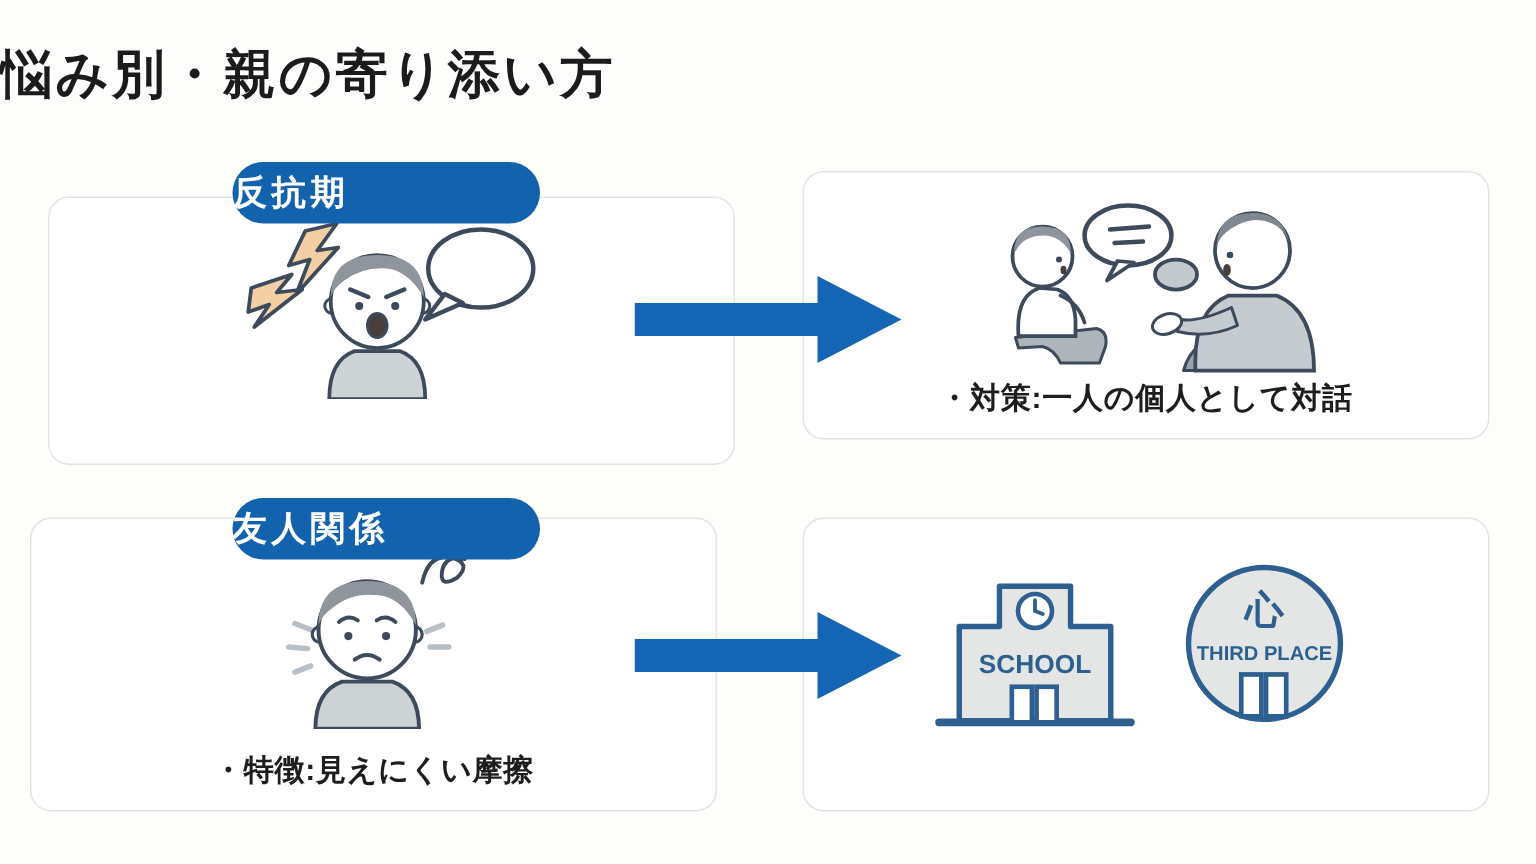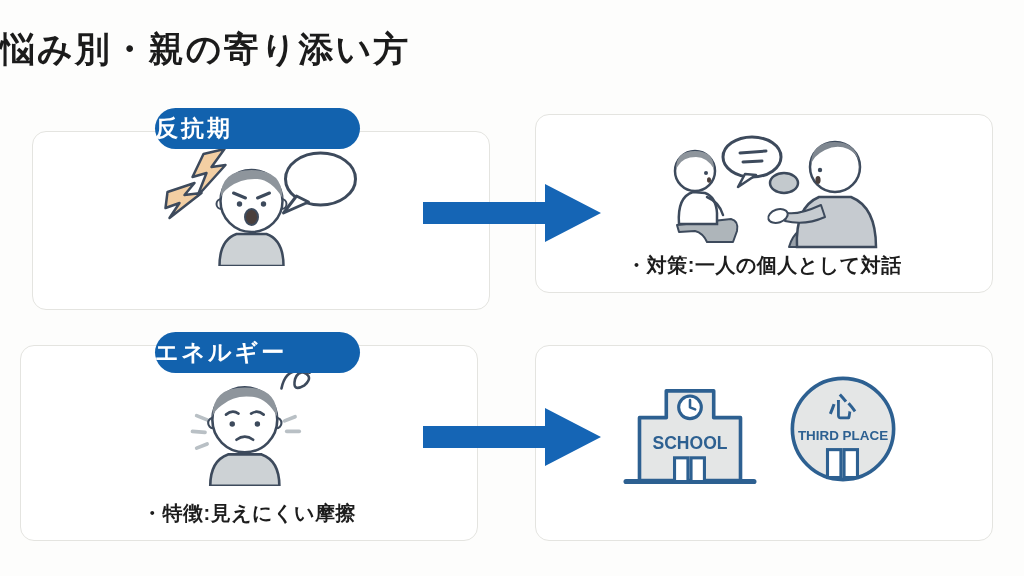--- a/index.html
+++ b/index.html
@@ -110,21 +110,21 @@
         <ellipse cx="103" cy="28" rx="29" ry="20" fill="#ffffff" stroke="#3d4a5c" stroke-width="3"></ellipse>
         <path d="M96,45 L89,58 L107,46 Z" fill="#ffffff" stroke="#3d4a5c" stroke-width="2.5" stroke-linejoin="round"></path>
         <path d="M91,24 L117,22 M94,33 L113,32" stroke="#3d4a5c" stroke-width="3" stroke-linecap="round"></path>
         <ellipse cx="135" cy="54" rx="14" ry="10" fill="#c3c9cd" stroke="#3d4a5c" stroke-width="2.5"></ellipse>
       </svg>
     </div>
     <div class="caption">・対策:一人の個人として対話</div>
   </div>
 
   <div class="badge badge-2">
-    <span>エネルギー</span>
+    <span>友人関係</span>
   </div>
 
   <div class="card card-r2-left">
     <div class="illus">
       <svg width="178" height="126" viewBox="0 0 170 120">
 
         <path d="M116,27 Q120,8 135,11 Q148,15 138,24 Q126,31 129,18 Q132,9 143,12" fill="none" stroke="#3d4a5c" stroke-width="2.5" stroke-linecap="round"></path>
 
         <g stroke="#b9c0c5" stroke-width="3.5" stroke-linecap="round">
           <path d="M35,53 L45,57"></path>

